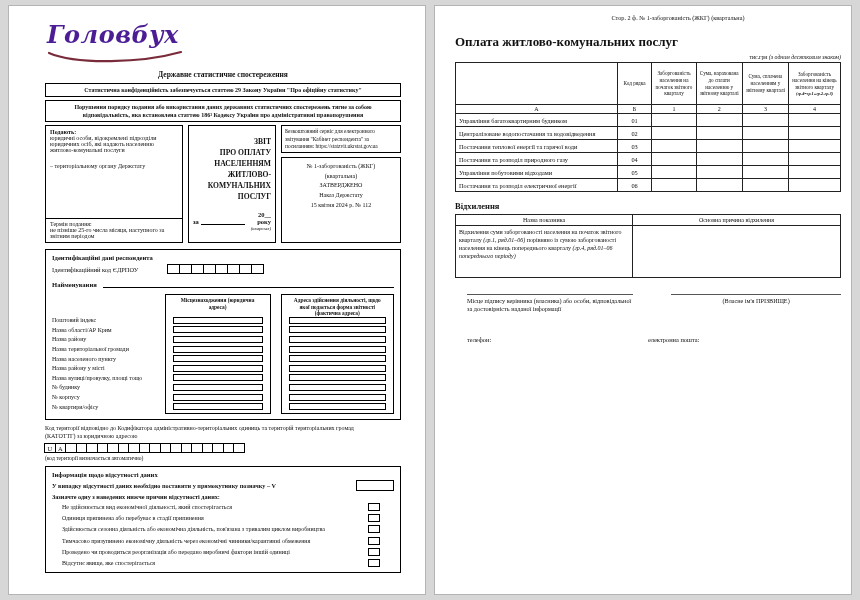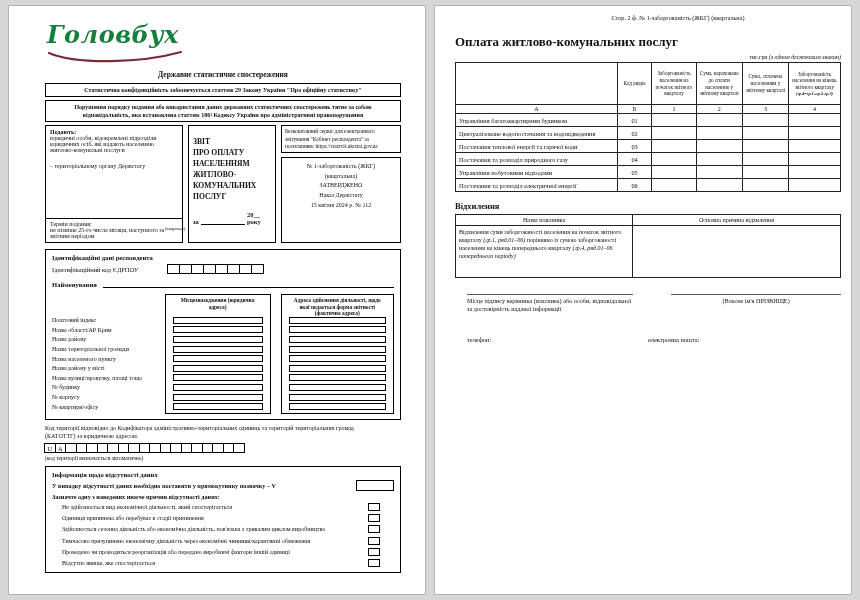--- a/index.html
+++ b/index.html
@@ -16,35 +16,35 @@
     background:#fff; border:1px solid #b4b4b4;
   }
   #page1 { left:8px; }
   #page2 { left:434px; }
 
   
   .p1-inner { padding:14px 24px 0 36px; }
   .logo-wrap { height:48px; margin-left:2px; position:relative; width:150px; }
   .logo-text {
     font-family:"DejaVu Serif", serif; font-style:italic; font-weight:bold;
-    font-size:24px; color:#15803d; letter-spacing:0.5px;
+    font-size:24px; color:#4c1d95; letter-spacing:0.5px;
   }
   .logo-swoosh { position:absolute; left:0; top:30px; }
 
   .obs-title { text-align:center; font-weight:bold; font-size:7.5px; margin:2px 0 4px; }
   .band { border:1px solid #000; font-weight:bold; font-size:6px; text-align:center;
           padding:2px 8px; margin-bottom:3px; line-height:1.35; }
 
   .boxes-row { display:flex; gap:5px; margin-top:2px; align-items:stretch; height:118px; }
   .submit-box { width:138px; border:1px solid #000; font-size:6px; display:flex; flex-direction:column; }
   .submit-top { padding:3px 4px 2px; flex:1; }
   .submit-top .b { font-weight:bold; }
   .submit-recipient { margin-top:10px; }
   .submit-term { border-top:1px solid #000; padding:2px 4px 3px; }
-  .title-box { flex:1; border:1px solid #000; text-align:left; padding:10px 4px 2px; }
+  .title-box { flex:1; border:1px solid #000; text-align:right; padding:10px 4px 2px; }
   .title-main { font-weight:bold; font-size:7.6px; line-height:1.45; white-space:pre-line; }
   .period-line { margin-top:9px; font-size:6.5px; font-weight:bold; display:flex; justify-content:center; align-items:flex-end; gap:2px; }
   .period-blank { display:inline-block; width:52px; border-bottom:1px solid #000; height:7px; }
   .period-note { font-size:4.8px; font-style:italic; font-weight:normal; margin-top:1px; margin-left:-28px; }
   .right-col { width:120px; display:flex; flex-direction:column; gap:4px; }
   .service-box { border:1px solid #000; font-size:5.4px; padding:2px 3px; line-height:1.35; }
   .form-box { border:1px solid #000; font-size:6px; text-align:center; padding:4px 2px; line-height:1.6; flex:1; }
 
   .ident-box { border:1px solid #000; margin-top:6px; padding:4px 6px 5px; }
   .ident-title { font-weight:bold; font-size:6.6px; }

